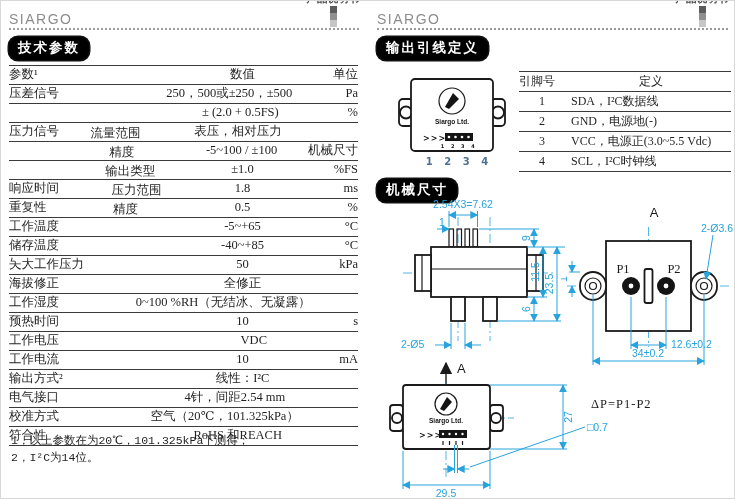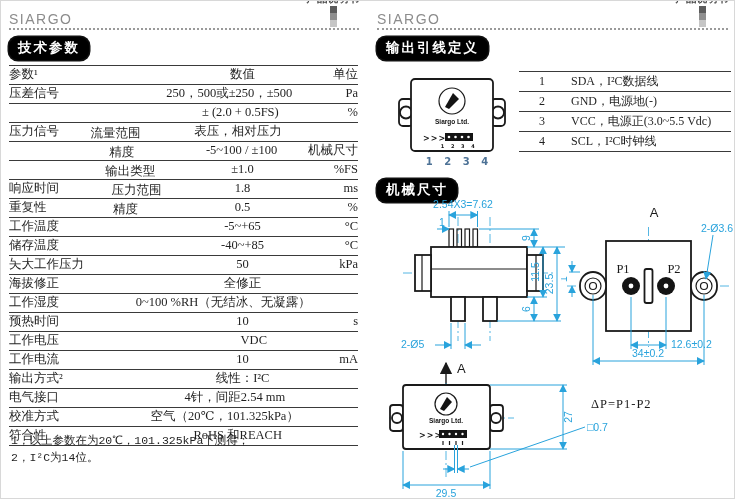--- a/index.html
+++ b/index.html
@@ -213,20 +213,24 @@
     <circle cx="56" cy="76" r="1.3" fill="#fff"></circle>
     <circle cx="62.5" cy="76" r="1.3" fill="#fff"></circle>
     <circle cx="69" cy="76" r="1.3" fill="#fff"></circle>
     <circle cx="75.5" cy="76" r="1.3" fill="#fff"></circle>
     <text class="pinidx" x="66" y="87" text-anchor="middle">1 2 3 4</text>
     <text class="pinidx-big" x="66" y="104" text-anchor="middle">1 2 3 4</text>
   </svg>
 
   <div class="pin-table">
     <div class="prow">
+      <span class="pc1">引脚号</span>
+      <span class="pc2 hd">定义</span>
+    </div>
+    <div class="prow">
         <span class="pc1 num">1</span>
         <span class="pc2">SDA，I²C数据线</span>
       </div>
     <div class="prow">
         <span class="pc1 num">2</span>
         <span class="pc2">GND，电源地(-)</span>
       </div>
     <div class="prow">
         <span class="pc1 num">3</span>
         <span class="pc2">VCC，电源正(3.0~5.5 Vdc)</span>

